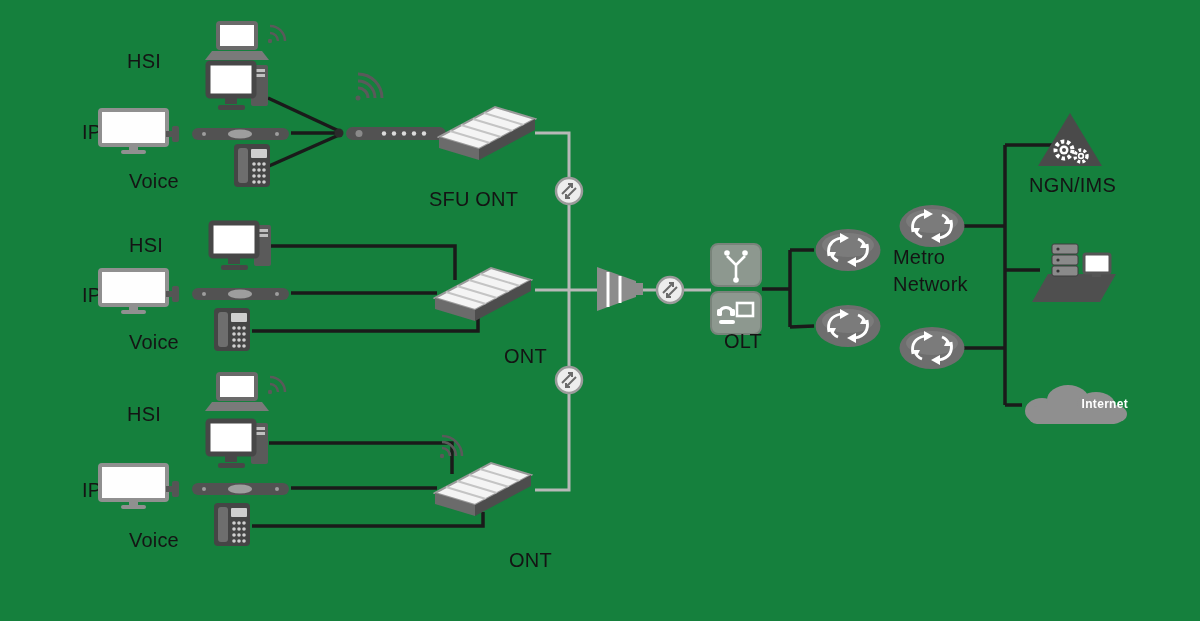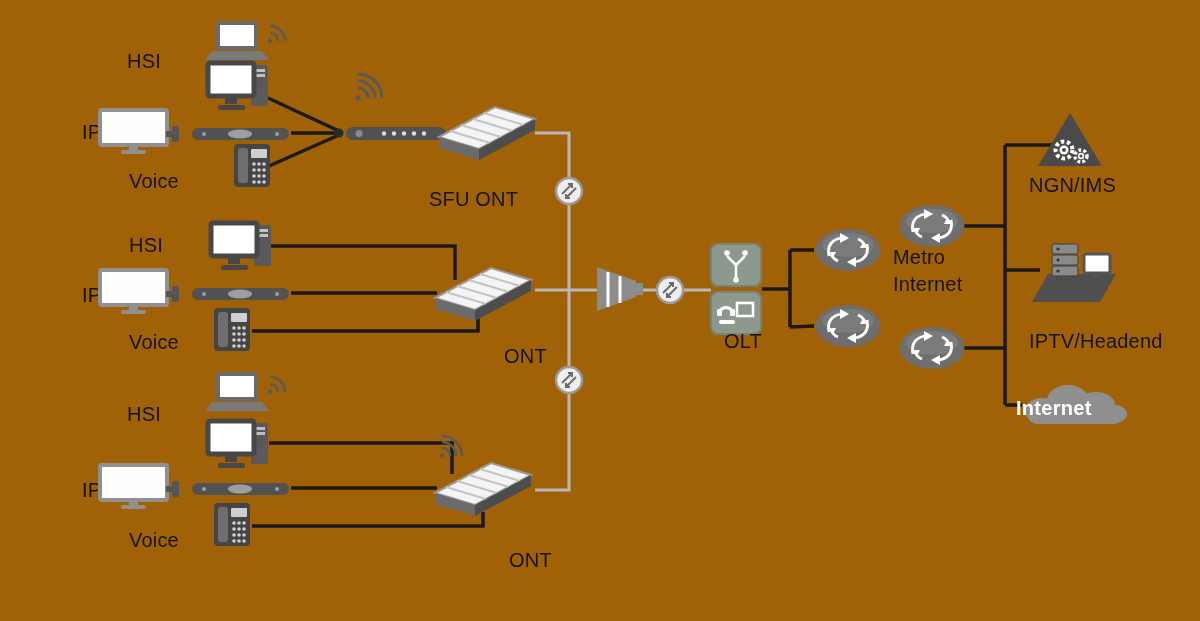--- a/index.html
+++ b/index.html
@@ -1,31 +1,31 @@
 <!DOCTYPE html>
 <html><head>
 <meta charset="utf-8">
 <style>
   * { margin:0; padding:0; box-sizing:border-box; }
   html,body { background:#ffffff; }
   body { font-family:"Liberation Sans", sans-serif; }
   .canvas {
     position:relative; width:1200px; height:621px;
-    background:#a16207; overflow:hidden;
+    background:#15803d; overflow:hidden;
   }
   .wires { position:absolute; left:0; top:0; }
   .icon  { position:absolute; line-height:0; }
   .label {
     position:absolute; font-size:20px; color:#141414;
     white-space:nowrap; letter-spacing:0.2px;
   }
   .label.two-line { white-space:pre-line; line-height:27px; }
   .cloud-text {
-    position:absolute; color:#ffffff; font-weight:bold; font-size:20px;
-    text-align:left; letter-spacing:0.3px;
+    position:absolute; color:#ffffff; font-weight:bold; font-size:12px;
+    text-align:right; letter-spacing:0.3px;
   }
 </style>
 </head>
 <body>
 
 <div class="canvas">
 
   <svg class="wires" width="1200" height="621">
 
     <g stroke="#b8b8b8" stroke-width="3" fill="none">
@@ -493,21 +493,21 @@
       <g fill="#ffffff">
         <polygon points="26,5 35,10 26,15"></polygon>
         <polygon points="42,39 33,34 42,29"></polygon>
         <polygon points="49,14 54,20 46,20"></polygon>
         <polygon points="19,30 14,24 22,24"></polygon>
       </g>
     </svg>
   </div>
 
   <div class="label two-line" style="left:893px; top:244px">Metro
-Internet</div>
+Network</div>
 
   <div class="icon" style="left:1036px; top:110px">
     <svg width="68" height="58" viewBox="0 0 68 58">
       <polygon points="34,3 66,56 2,56" fill="#4a4a4a"></polygon>
       <circle cx="28" cy="40" r="8.5" fill="none" stroke="#ffffff" stroke-width="4" stroke-dasharray="3.5 2.6"></circle>
       <circle cx="28" cy="40" r="4.5" fill="#ffffff"></circle>
       <circle cx="28" cy="40" r="2" fill="#4a4a4a"></circle>
       <circle cx="45" cy="46" r="6" fill="none" stroke="#ffffff" stroke-width="3.4" stroke-dasharray="2.8 2.2"></circle>
       <circle cx="45" cy="46" r="3.2" fill="#ffffff"></circle>
       <circle cx="45" cy="46" r="1.5" fill="#4a4a4a"></circle>
@@ -525,21 +525,20 @@
         <rect x="20" y="26" width="26" height="10" rx="2" fill="#8a8a8a" stroke="#3f3f3f"></rect>
         <circle cx="26" cy="9" r="1.6" fill="#333333"></circle>
         <circle cx="26" cy="20" r="1.6" fill="#333333"></circle>
         <circle cx="26" cy="31" r="1.6" fill="#333333"></circle>
       </g>
       <rect x="52" y="14" width="26" height="19" rx="2" fill="#ffffff" stroke="#555555" stroke-width="3"></rect>
       <rect x="60" y="33" width="9" height="4" fill="#555555"></rect>
     </svg>
   </div>
 
-  <div class="label" style="left:1029px; top:330px">IPTV/Headend</div>
 
   <div class="icon" style="left:1016px; top:380px">
     <svg width="112" height="50" viewBox="0 0 112 50">
       <g fill="#8f8f8f">
         <ellipse cx="26" cy="31" rx="17" ry="13"></ellipse>
         <ellipse cx="52" cy="20" rx="21" ry="15"></ellipse>
         <ellipse cx="80" cy="25" rx="19" ry="13"></ellipse>
         <ellipse cx="99" cy="34" rx="12" ry="9"></ellipse>
         <rect x="12" y="26" width="95" height="18" rx="9"></rect>
       </g>

